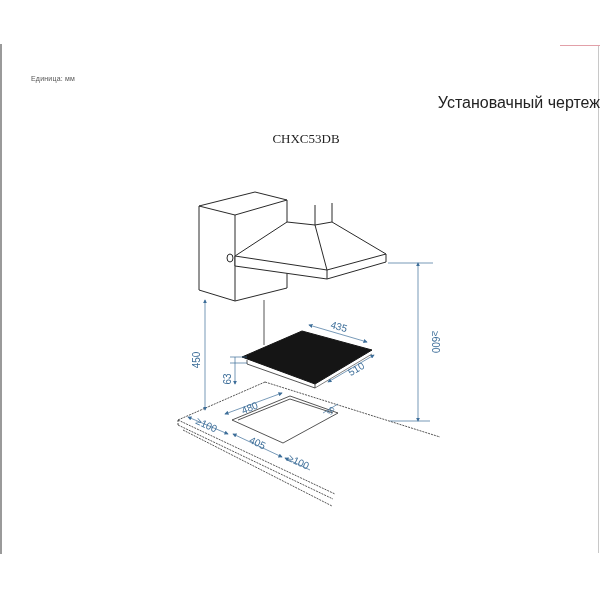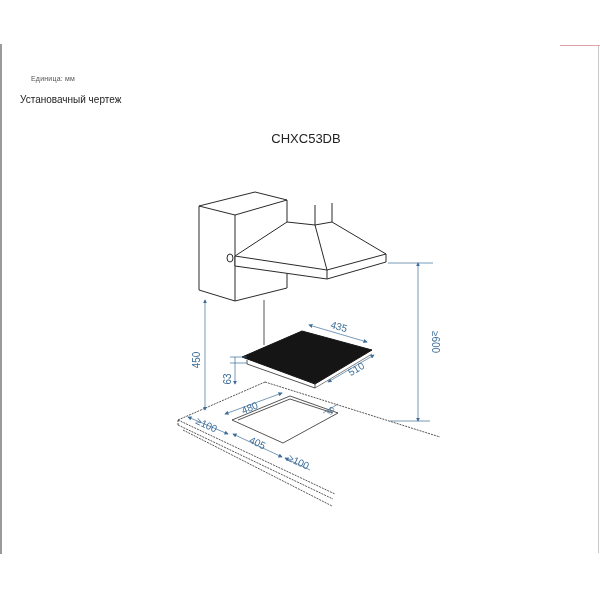--- a/index.html
+++ b/index.html
@@ -1,22 +1,22 @@
 <!DOCTYPE html>
 <html><head>
   <meta charset="utf-8">
   <style>
     html, body { margin: 0; padding: 0; background: #ffffff; }
     body { width: 600px; height: 600px; position: relative; overflow: hidden; font-family: "Liberation Sans", sans-serif; }
     .frame-left { position: absolute; left: 0; top: 44px; width: 2px; height: 510px; background: #9a9a9a; }
     .frame-right { position: absolute; left: 598px; top: 45px; width: 1px; height: 508px; background: #c8c8c8; }
     .frame-top-red { position: absolute; left: 560px; top: 45px; width: 40px; height: 1px; background: #e2a0a8; }
     .units { position: absolute; left: 31px; top: 75px; font-size: 7px; color: #555; letter-spacing: 0.2px; }
-    .title { position: absolute; left: 0; width: 600px; top: 94px; text-align: left; font-size: 10px; color: #222; padding-left: 20px; box-sizing: border-box; }
-    .model { position: absolute; left: 0; width: 600px; top: 131px; text-align: center; font-size: 13px; color: #222; padding-left: 12px; box-sizing: border-box; }
+    .title { position: absolute; left: 0; width: 600px; top: 94px; text-align: right; font-size: 16px; color: #222; padding-left: 20px; box-sizing: border-box; }
+    .model { position: absolute; left: 0; width: 600px; top: 131px; text-align: center; font-size: 13px; color: #222; padding-left: 12px; box-sizing: border-box; font-family: Liberation Serif, serif; }
     svg.drawing { position: absolute; left: 0; top: 0; }
     .dim { fill: #3d6e99; font-family: "Liberation Sans", sans-serif; font-size: 10px; }
   </style>
 </head>
 <body>
 
 <div class="frame-left"></div>
 <div class="frame-right"></div>
 <div class="frame-top-red"></div>
 

